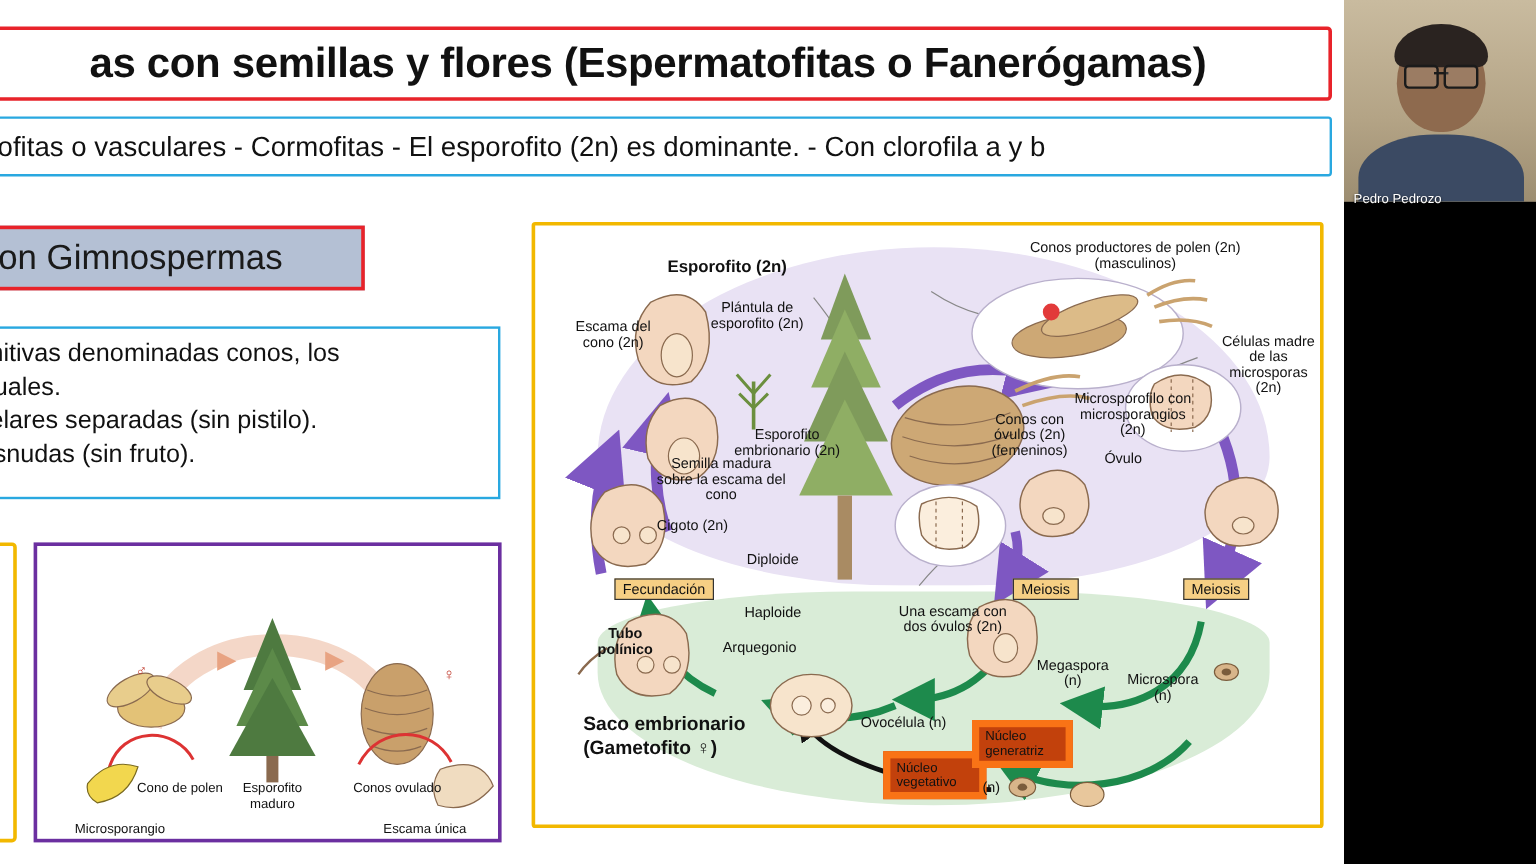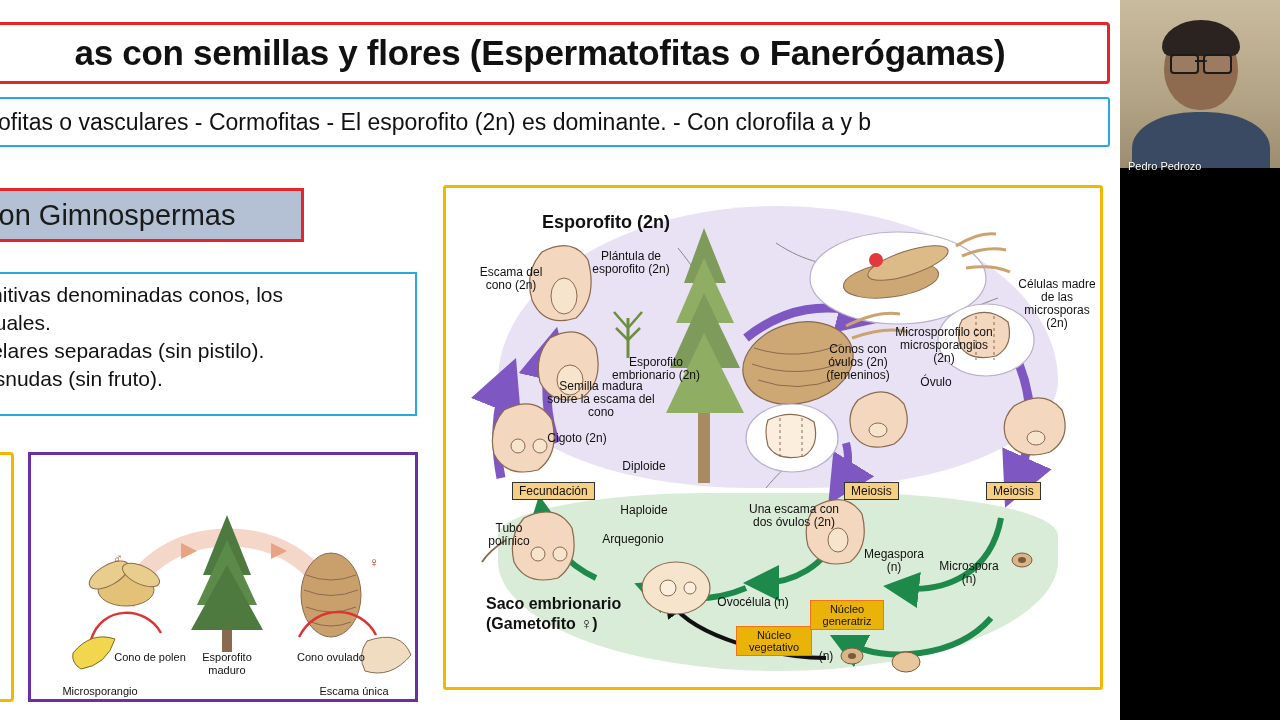--- a/index.html
+++ b/index.html
@@ -175,40 +175,39 @@
   }
 
   .lbl {
     position: absolute;
     font-size: 12px;
     color: #111;
     line-height: 13px;
     text-align: center;
   }
   .lbl.big { font-size: 16px; font-weight: bold; }
-  .lbl.med { font-size: 18px; font-weight: bold; }
+  .lbl.med { font-size: 14px; font-weight: bold; }
   .lbl.left { text-align: left; }
 
   .tagbox {
     position: absolute;
     background: #f6cf84;
     border: 1px solid #333;
     font-size: 12px;
     padding: 1px 6px;
     color: #111;
     white-space: nowrap;
   }
   .tagblue {
     position: absolute;
-    background: #eab308;
-    border: 1px solid #f97316;
+    background: #c2410c;
+    border: 6px solid #f97316;
     font-size: 11px;
     padding: 2px 5px;
     color: #111;
-    text-align: center;
     line-height: 12px;
   }
 
   .hline {
     position: absolute;
     left: 55px; top: 300px;
     width: 555px; height: 2px;
     background: #fff;
   }
 
@@ -338,21 +337,21 @@
 
         <path d="M60,185 C70,150 115,150 130,178" stroke="#d33" stroke-width="2.5" fill="none"></path>
         <path d="M268,182 C285,148 330,150 345,180" stroke="#d33" stroke-width="2.5" fill="none"></path>
 
         <path d="M42,198 q18,-22 42,-14 q-8,26 -34,30 q-10,-6 -8,-16 z" fill="#f2d74e" stroke="#7a6a20" stroke-width="1"></path>
 
         <path d="M336,186 q34,-12 44,14 q-20,24 -46,16 q-8,-16 2,-30 z" fill="#f0dcc0" stroke="#8a6a4f" stroke-width="1"></path>
       </svg>
       <div class="cap" style="left:64px; top:196px; width:110px;">Cono de polen</div>
       <div class="cap" style="left:160px; top:196px; width:72px;">Esporofito maduro</div>
-      <div class="cap" style="left:246px; top:196px; width:108px;">Cono ovulado</div>
+      <div class="cap" style="left:246px; top:196px; width:108px;">Conos ovulado</div>
       <div class="cap" style="left:14px; top:230px; width:110px;">Microsporangio</div>
       <div class="cap" style="left:268px; top:230px; width:110px;">Escama única</div>
     </div>
 
     <div class="cycle-box">
       <div class="zone-dip"></div>
       <div class="zone-hap"></div>
       <div class="hline"></div>
 
       <svg width="654" height="499" style="position:absolute;left:0;top:0">
@@ -473,33 +472,34 @@
         <g>
           <ellipse cx="576" cy="372" rx="10" ry="7" fill="#d8b58a" stroke="#7a5c3c" stroke-width="1"></ellipse>
           <ellipse cx="576" cy="372" rx="4" ry="3" fill="#7a5c3c"></ellipse>
           <ellipse cx="406" cy="468" rx="11" ry="8" fill="#d8b58a" stroke="#7a5c3c" stroke-width="1"></ellipse>
           <ellipse cx="406" cy="468" rx="4" ry="3" fill="#7a5c3c"></ellipse>
           <ellipse cx="460" cy="474" rx="14" ry="10" fill="#e8c79c" stroke="#7a5c3c" stroke-width="1"></ellipse>
         </g>
       </svg>
 
       <div class="lbl med" style="left:70px; top:28px; width:180px;">Esporofito (2n)</div>
+      <div class="lbl" style="left:410px; top:12px; width:180px;">Conos productores de polen (2n) (masculinos)</div>
       <div class="lbl" style="left:140px; top:62px; width:90px;">Plántula de esporofito (2n)</div>
       <div class="lbl" style="left:20px; top:78px; width:90px;">Escama del cono (2n)</div>
       <div class="lbl" style="left:568px; top:90px; width:86px;">Células madre de las microsporas (2n)</div>
       <div class="lbl" style="left:448px; top:138px; width:100px;">Microsporofilo con microsporangios (2n)</div>
       <div class="lbl" style="left:370px; top:155px; width:84px;">Conos con óvulos (2n) (femeninos)</div>
       <div class="lbl" style="left:460px; top:188px; width:60px;">Óvulo</div>
       <div class="lbl" style="left:162px; top:168px; width:96px;">Esporofito embrionario (2n)</div>
       <div class="lbl" style="left:100px; top:192px; width:110px;">Semilla madura sobre la escama del cono</div>
       <div class="lbl" style="left:98px; top:244px; width:66px;">Cigoto (2n)</div>
       <div class="lbl" style="left:158px; top:272px; width:80px;">Diploide</div>
       <div class="lbl" style="left:293px; top:272px; width:110px;margin-top:43px;">Una escama con dos óvulos (2n)</div>
       <div class="lbl" style="left:158px; top:316px; width:80px;">Haploide</div>
-      <div class="lbl" style="left:28px; top:334px; width:70px;">Tubo polínico</div>
+      <div class="lbl" style="left:40px; top:334px; width:70px;font-weight:bold;">Tubo polínico</div>
       <div class="lbl" style="left:146px; top:345px; width:82px;">Arquegonio</div>
       <div class="lbl" style="left:412px; top:360px; width:72px;">Megaspora (n)</div>
       <div class="lbl" style="left:486px; top:372px; width:74px;">Microspora (n)</div>
       <div class="lbl" style="left:268px; top:408px; width:78px;">Ovocélula (n)</div>
       <div class="lbl big left" style="left:40px; top:406px; width:200px; line-height:20px;">Saco embrionario (Gametofito ♀)</div>
       <div class="tagblue" style="left:290px; top:438px; width:64px;">Núcleo vegetativo</div>
       <div class="tagblue" style="left:364px; top:412px; width:62px;">Núcleo generatriz</div>
       <div class="lbl" style="left:368px; top:462px; width:24px;">(n)</div>
 
       <div class="tagbox" style="left:38px; top:294px;margin-left:28px;">Fecundación</div>

